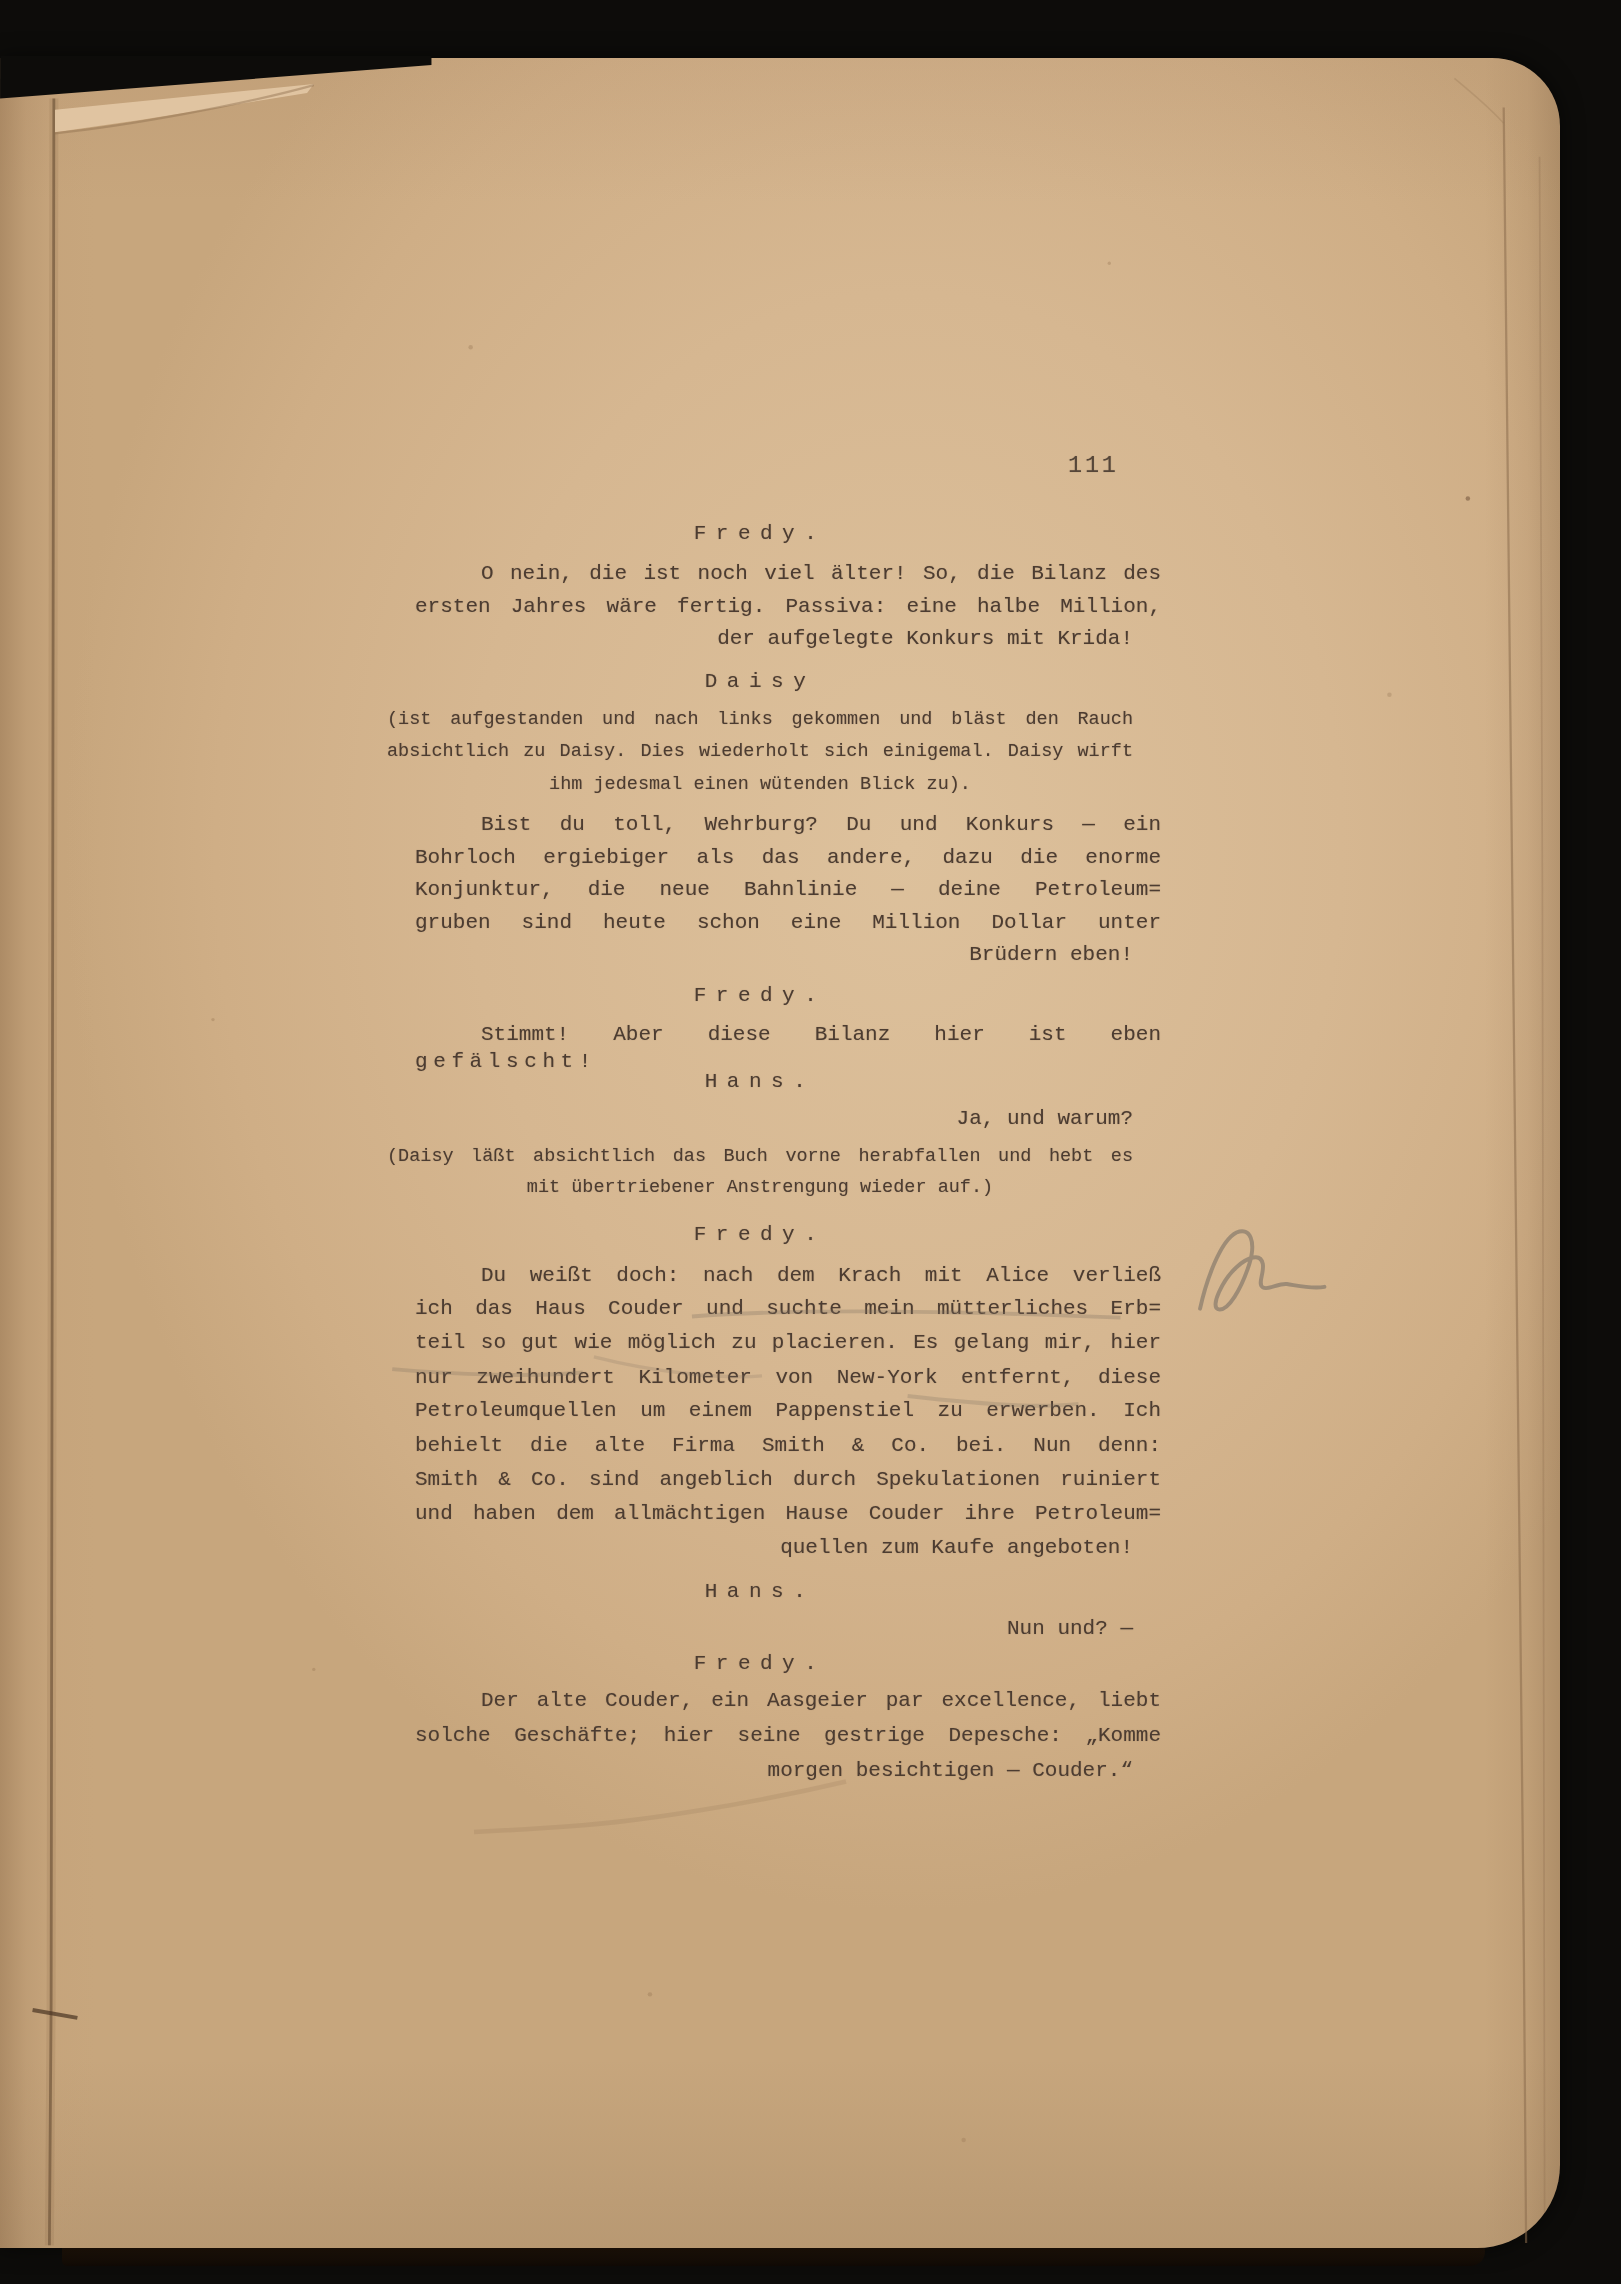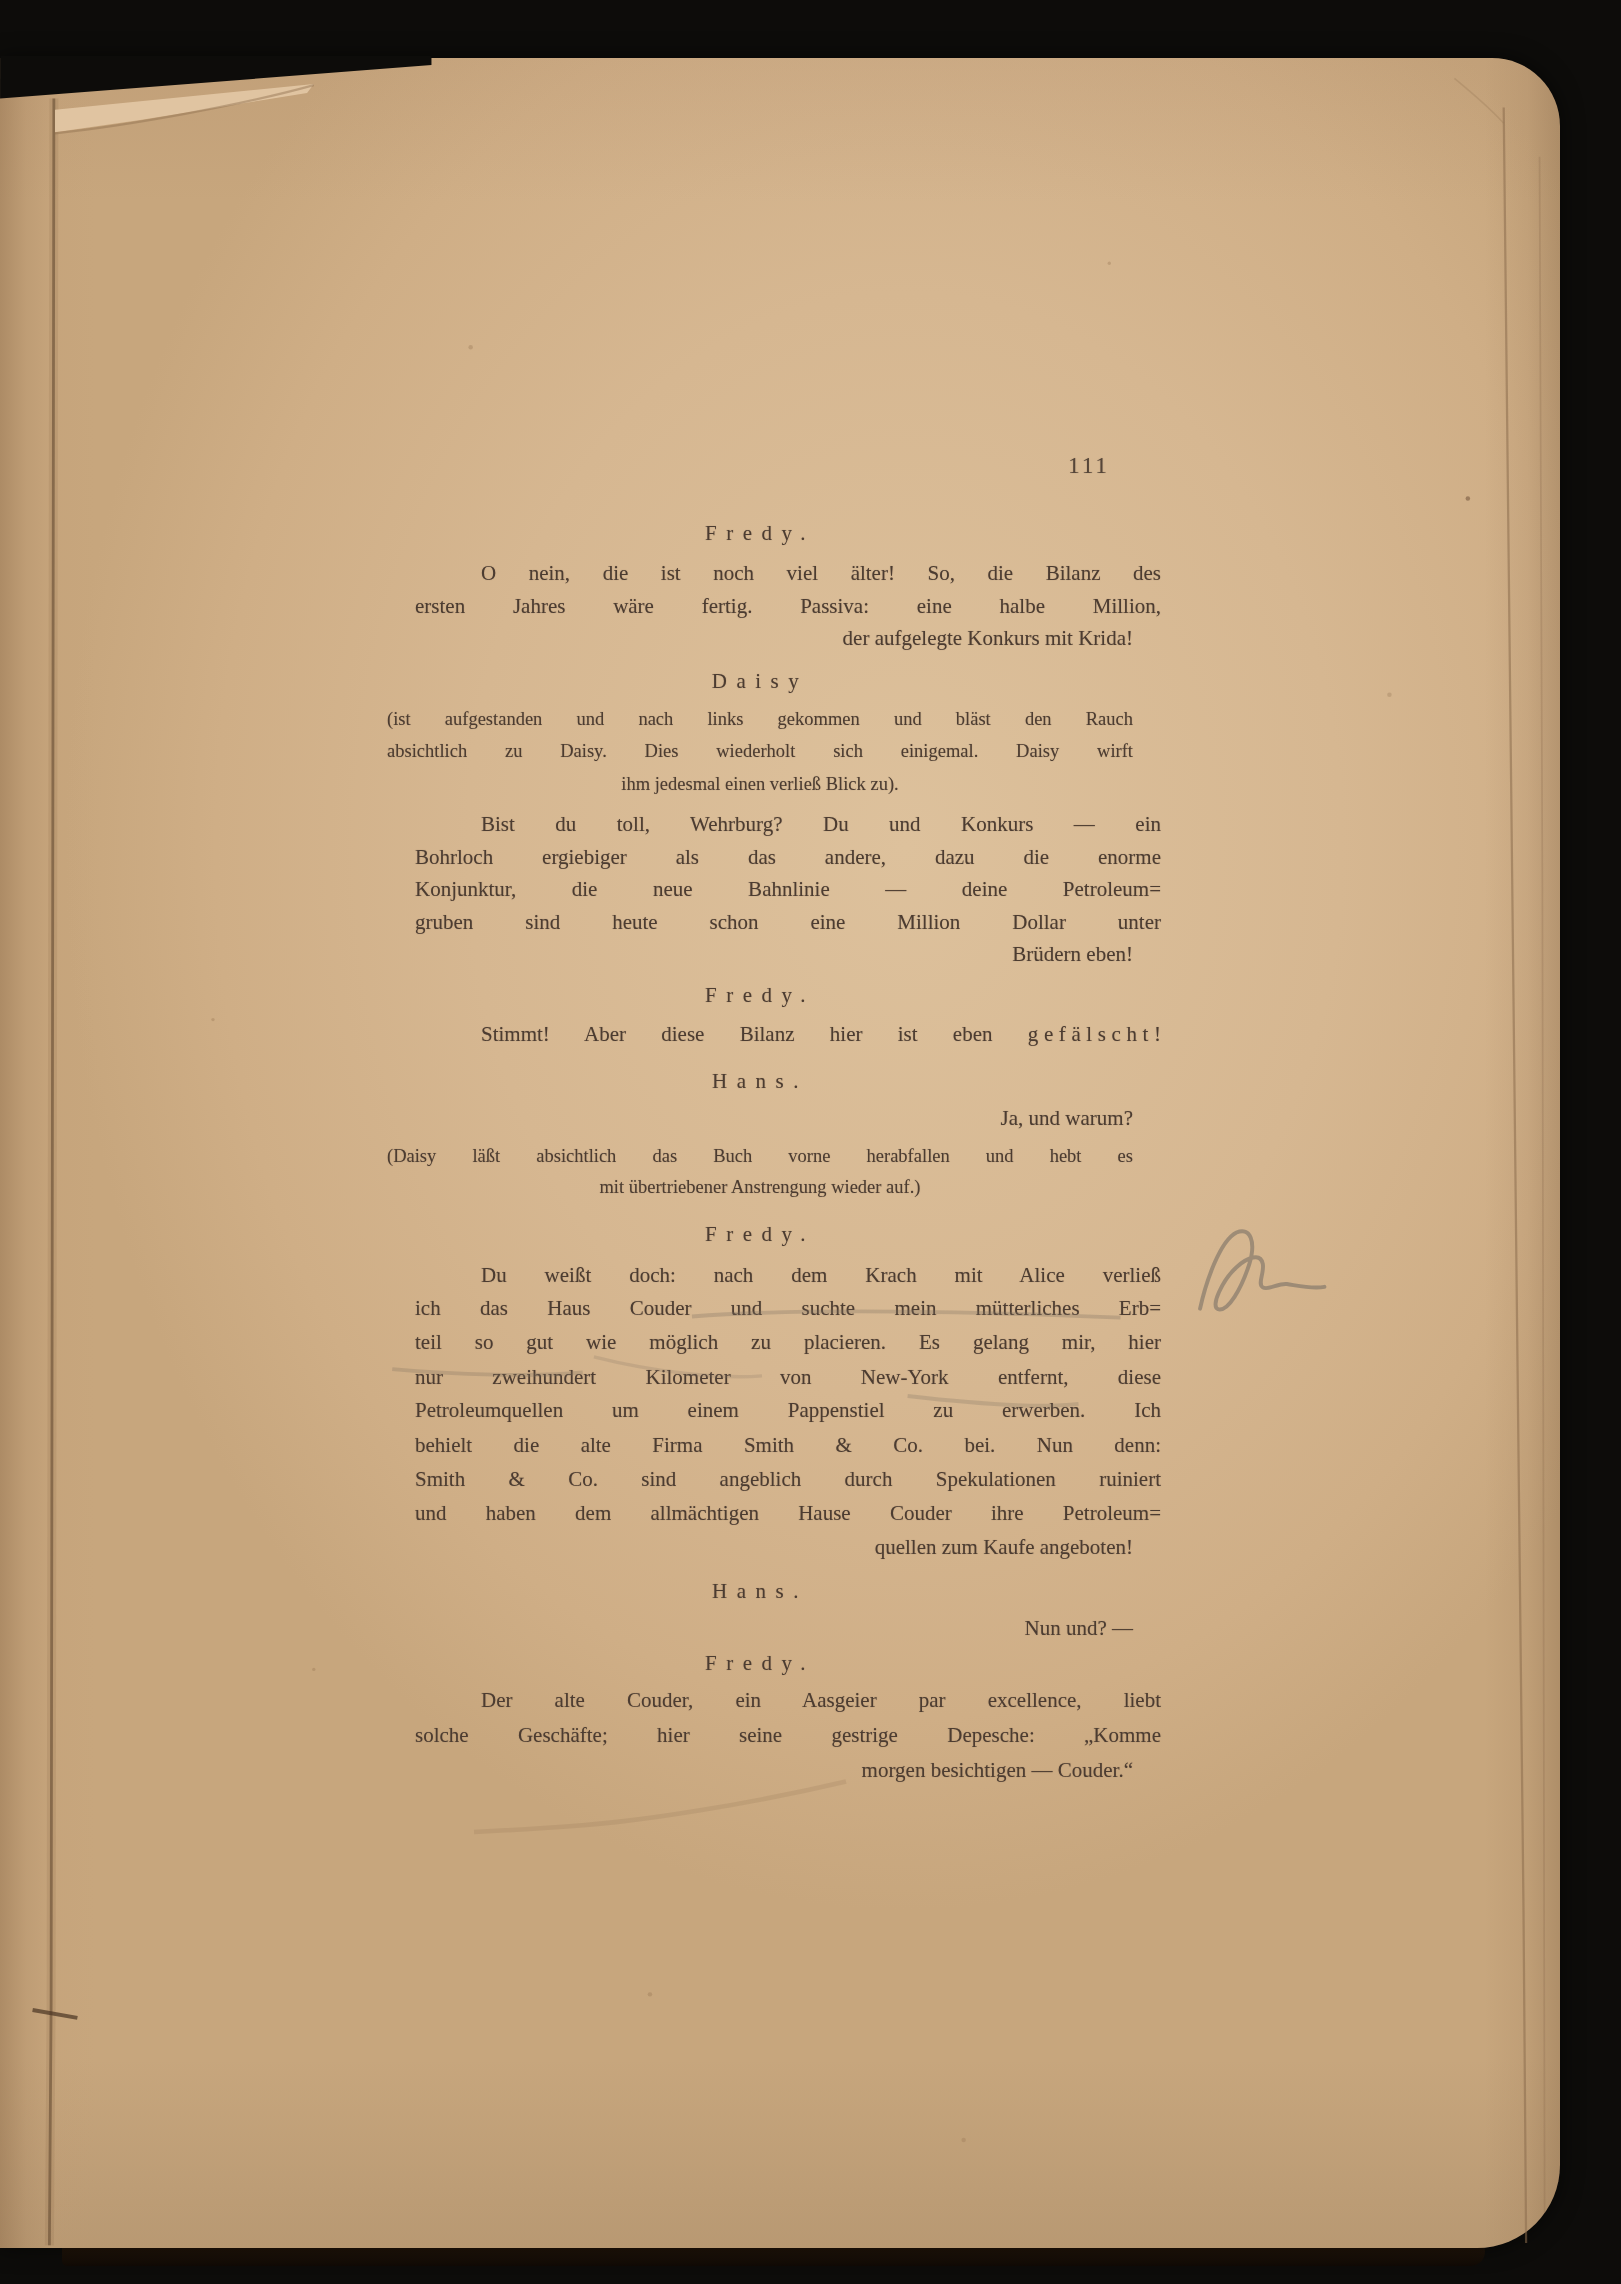--- a/index.html
+++ b/index.html
@@ -1,17 +1,17 @@
 <!DOCTYPE html>
 <html style="font-size:9px"><head>
 <meta charset="utf-8">
 <style>
   html,body{margin:0;padding:0;background:#0d0c0a;}
   .stage{position:relative;width:1622px;height:2284px;overflow:hidden;
-         font-family:Liberation Serif, serif;}
+         font-family:Liberation Mono, monospace;}
   
   .cover-strip{position:absolute;left:62px;top:2240px;width:1423px;height:26px;
                background:linear-gradient(to bottom,#2a1a0c,#100a05);
                border-radius:5.6px 12.3px 15.7px 5.6px;}
   
   .page{position:absolute;left:0;top:58px;width:1560px;height:2190px;
         border-radius:0 68px 83px 0;
         background:
           linear-gradient(to right, rgba(133,99,66,.40) 0px, rgba(160,124,88,.22) 26px, rgba(190,153,114,.12) 53px, rgba(0,0,0,0) 95px),
           linear-gradient(to left, rgba(118,88,58,.30) 0px, rgba(150,116,82,.16) 32.5px, rgba(0,0,0,0) 76px),
@@ -47,21 +47,21 @@
   <div class="text-layer">
     <div class="pagenum">111</div>
 
     <div class="blk sp" style="top:520px">Fredy.</div>
     <div class="blk ln ind" style="top:560px">O nein, die ist noch viel älter! So, die Bilanz des</div>
     <div class="blk ln" style="top:593px">ersten Jahres wäre fertig. Passiva: eine halbe Million,</div>
     <div class="blk lnl" style="top:625px">der aufgelegte Konkurs mit Krida!</div>
     <div class="blk sp" style="top:668px">Daisy</div>
     <div class="blk stg" style="top:707px">(ist aufgestanden und nach links gekommen und bläst den Rauch</div>
     <div class="blk stg" style="top:739px">absichtlich zu Daisy. Dies wiederholt sich einigemal. Daisy wirft</div>
-    <div class="blk stgc" style="top:772px">ihm jedesmal einen verließ Blick zu).</div>
+    <div class="blk stgc" style="top:772px">ihm jedesmal einen wütenden Blick zu).</div>
     <div class="blk ln ind" style="top:811px">Bist du toll, Wehrburg? Du und Konkurs — ein</div>
     <div class="blk ln" style="top:844px">Bohrloch ergiebiger als das andere, dazu die enorme</div>
     <div class="blk ln" style="top:876px">Konjunktur, die neue Bahnlinie — deine Petroleum=</div>
     <div class="blk ln" style="top:909px">gruben sind heute schon eine Million Dollar unter</div>
     <div class="blk lnl" style="top:941px">Brüdern eben!</div>
     <div class="blk sp" style="top:982px">Fredy.</div>
     <div class="blk ln ind" style="top:1021px"><span>Stimmt! Aber diese Bilanz hier ist eben </span><span class="em">gefälscht</span><span>!</span></div>
     <div class="blk sp" style="top:1068px">Hans.</div>
     <div class="blk lnl ind" style="top:1105px">Ja, und warum?</div>
     <div class="blk stg" style="top:1144px">(Daisy läßt absichtlich das Buch vorne herabfallen und hebt es</div>

